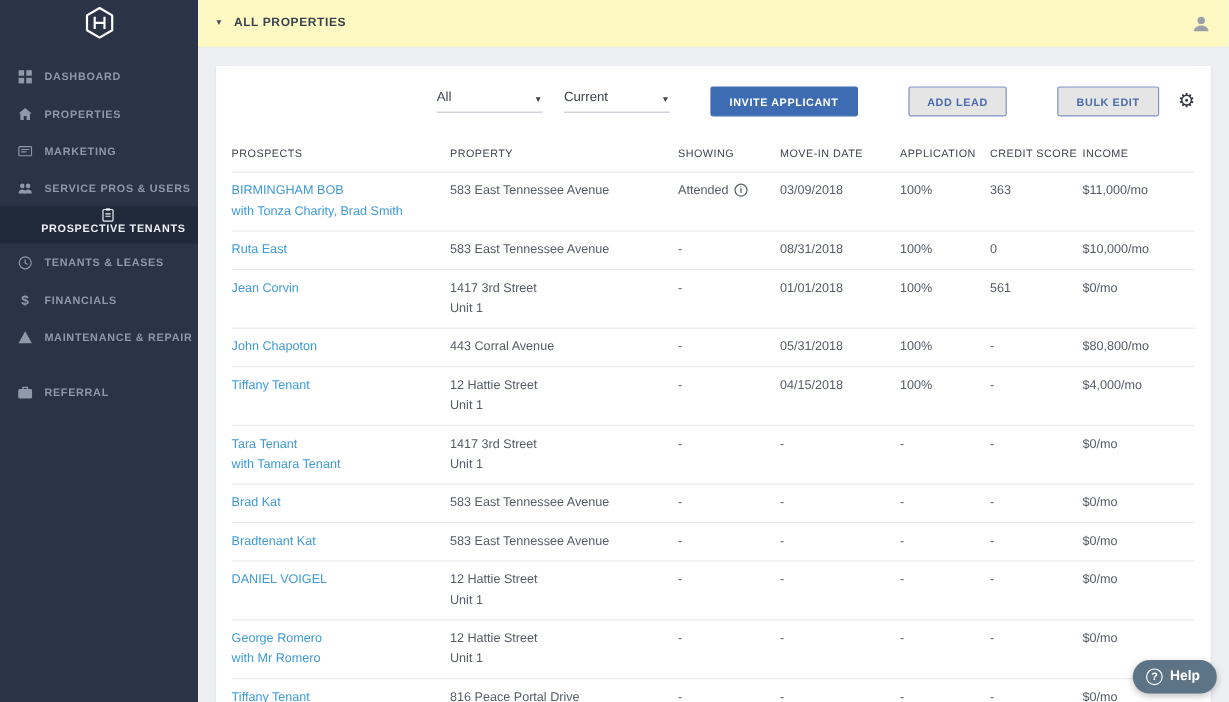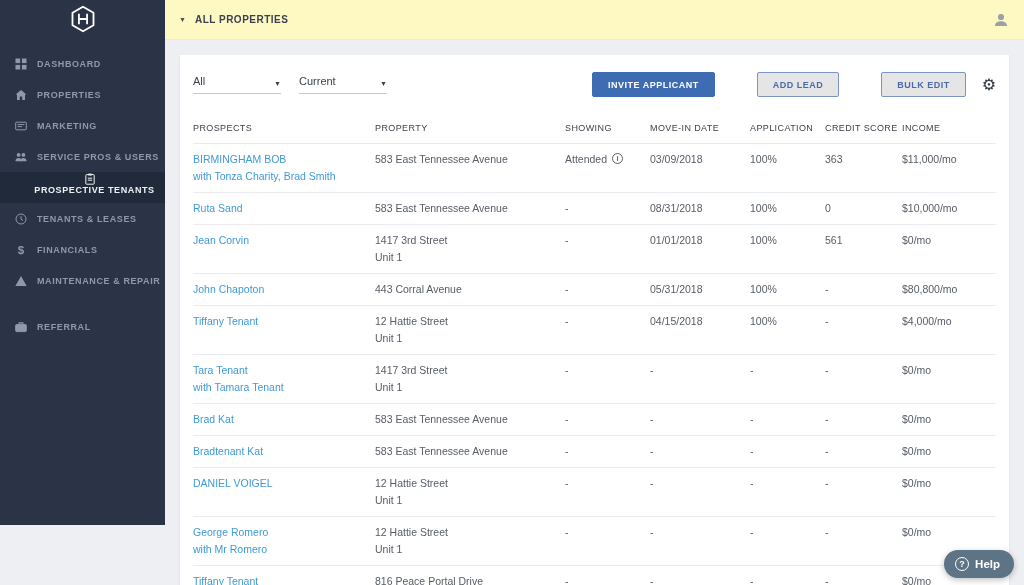--- a/index.html
+++ b/index.html
@@ -1,21 +1,21 @@
 <!DOCTYPE html>
 <html><head>
 <meta charset="utf-8">
 <style>
   * { margin:0; padding:0; box-sizing:border-box; }
   html,body { width:1024px; height:585px; overflow:hidden; background:#edeff3;
     font-family:"Liberation Sans","DejaVu Sans",sans-serif; }
   body { position:relative; }
 
   
-  .sidebar { position:absolute; left:0; top:0; width:165px; height:525px;
+  .sidebar { position:absolute; left:0; top:0; width:165px; height:585px;
     background:#2b3447; z-index:5; }
   .logo-wrap { height:42px; display:flex; align-items:center; justify-content:center; }
   .side-items { margin-top:6px; }
   .side-item { height:31px; display:flex; align-items:center; padding-left:14px;
     color:#8e99a9; cursor:pointer; }
   .side-item.active { background:#212a3a; color:#eef1f6;flex-direction:column; }
   .side-item .s-icon { width:13px; height:13px; display:inline-flex; align-items:center;
     justify-content:center; flex:0 0 13px; }
   .side-item .s-icon svg { width:12px; height:12px; }
   .side-item .s-label { margin-left:10px; font-size:9px; font-weight:bold;
@@ -30,21 +30,21 @@
   .prop-dd .caret { font-size:7px; color:#4a505b; margin-right:9px; }
   .prop-dd .t-title { font-size:10px; font-weight:bold; letter-spacing:.5px; color:#3a4150; }
   .topbar-right { margin-left:auto; display:flex; align-items:center; }
   .person { width:18px; height:18px; cursor:pointer; }
 
   
   .content { height:545px; background:#edeff3; padding:15px 15px 0 15px; overflow:hidden; }
   .card { background:#fff; width:829px; min-height:700px; padding:0 13px;
     box-shadow:0 1px 2px rgba(20,30,50,.08); }
 
-  .toolbar { display:flex; align-items:center; justify-content:space-between;
+  .toolbar { display:flex; align-items:center; justify-content:flex-end;
     padding:17px 0 13px; }
   .filters { display:flex; gap:18px; }
   .select { width:88px; border-bottom:1px solid #c3c8d0; display:flex;
     justify-content:space-between; align-items:flex-end; padding-bottom:6px;
     font-size:11px; color:#3c424c; cursor:pointer; }
   .select .caret { font-size:7px; color:#3c424c; }
 
   .actions { display:flex; align-items:center; gap:8px; }
   .btn { height:25px; font-size:9px; font-weight:bold; letter-spacing:.5px;
     border-radius:2px; padding:0 15px; cursor:pointer;
@@ -248,21 +248,21 @@
       <span class="info-ic">i</span>
     </div>
     <div>03/09/2018</div>
     <div class="col-r">100%</div>
     <div class="col-r">363</div>
     <div class="col-r">$11,000/mo</div>
   </div>
 
   <div class="grid trow">
     <div class="cell-name">
-      <span class="nm">Ruta Sand</span>
+      <span class="nm">Ruta East</span>
       <span class="nm sub hidden"></span>
     </div>
     <div>
       <span class="prop-line">583 East Tennessee Avenue</span>
 
     </div>
     <div class="showing-cell">
       <span>-</span>
 
     </div>

